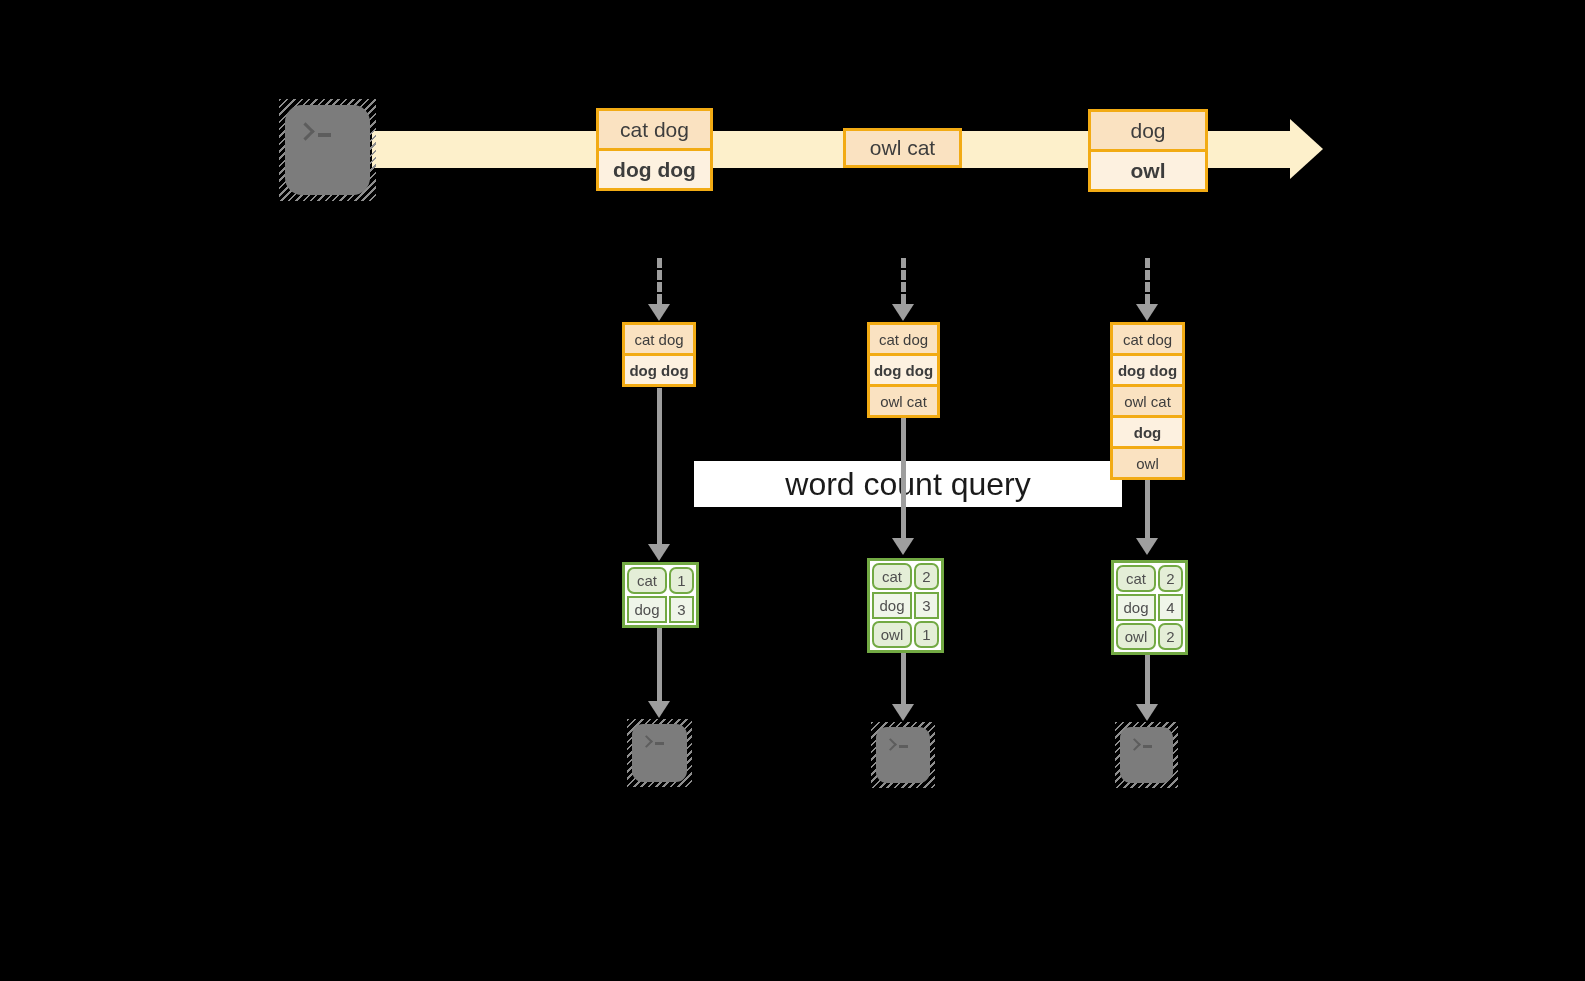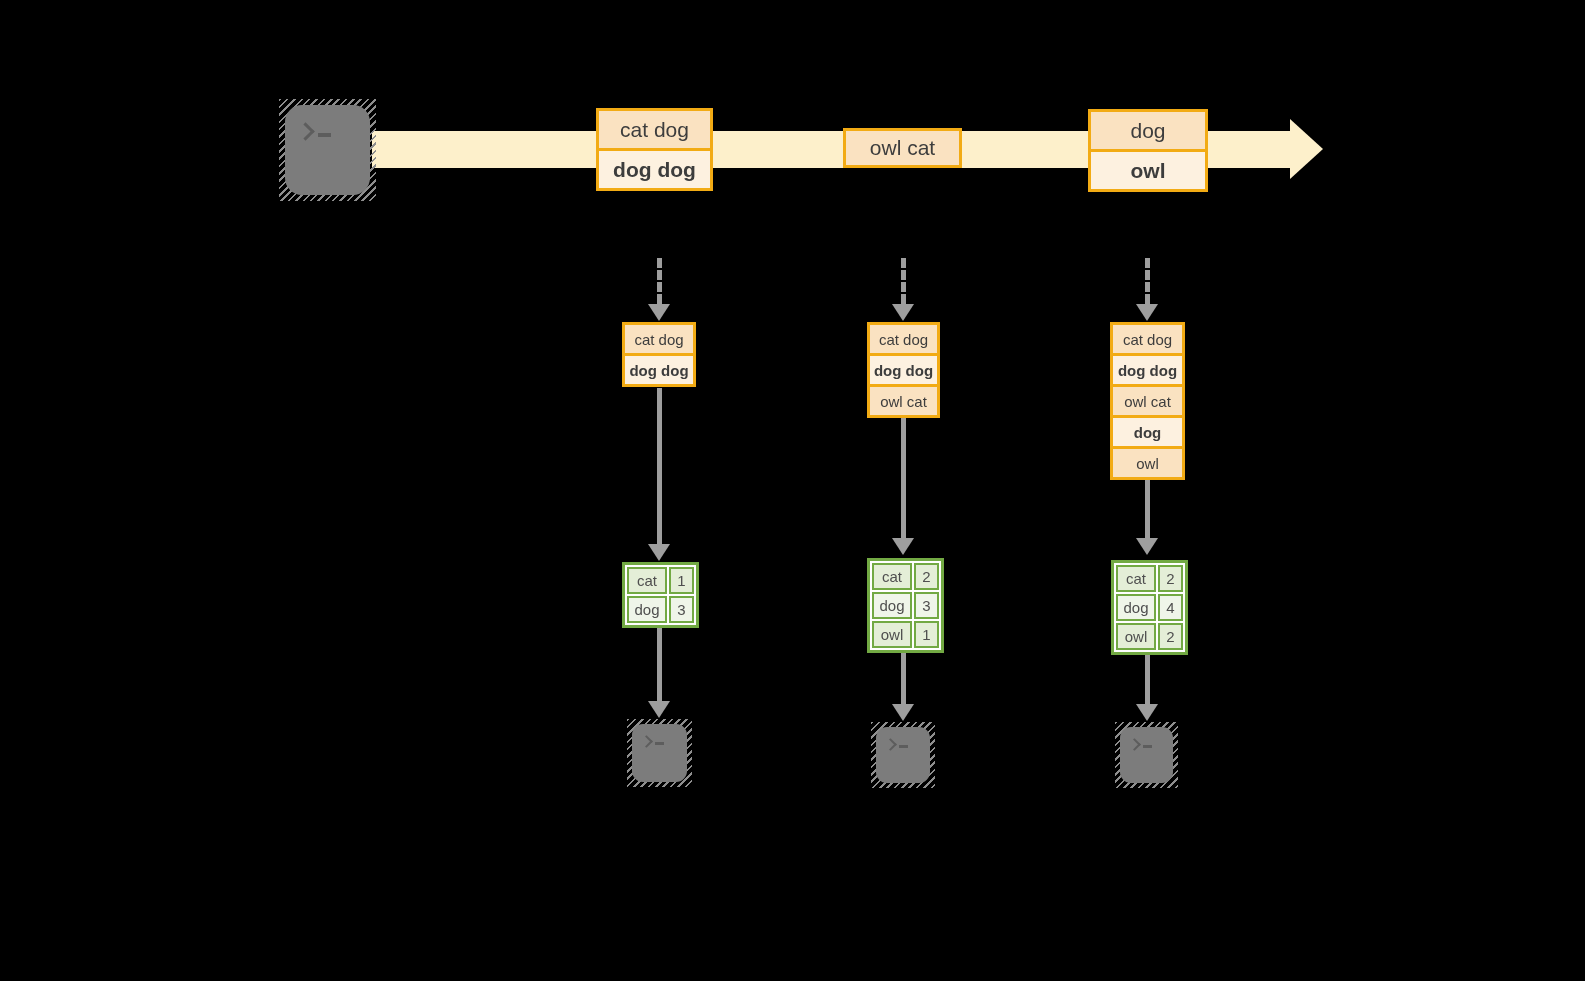--- a/index.html
+++ b/index.html
@@ -43,21 +43,21 @@
   .query-label{position:absolute;left:694px;top:461px;width:428px;height:46px;background:#ffffff;
     display:flex;align-items:center;justify-content:center;font-size:32px;color:#1a1a1a;}
   
   .gtable{position:absolute;background:#ffffff;border:3px solid var(--green);padding:2px;
     display:flex;flex-direction:column;gap:2px;box-sizing:border-box;width:77px;}
   .grow{display:flex;gap:2px;}
   .gcell{border:2px solid var(--green);display:flex;align-items:center;justify-content:center;
     font-size:15px;color:var(--tabletext);box-sizing:border-box;height:27px;}
   .gw{width:40px;}
   .gn{flex:1;}
-  .ra .gcell{background:var(--cell-a);}
+  .ra .gcell{background:var(--cell-a);border-radius:7px;}
   .rb .gcell{background:var(--cell-b);}
   
   .term{position:absolute;background:repeating-linear-gradient(135deg,#8e8e8e 0 1.8px,transparent 1.8px 5.2px);}
   .term-inner{position:absolute;background:var(--termgray);}
   .term-big .term-inner{inset:6px;border-radius:17px;}
   .term-sm .term-inner{inset:5px;border-radius:11px;}
   .glyph{position:absolute;display:flex;align-items:flex-end;}
   .term-big .glyph{left:14px;top:20px;gap:6px;}
   .term-sm .glyph{left:10px;top:13px;gap:4px;}
   .chev{display:inline-block;border-style:solid;border-color:#5d5d5d;border-width:0;
@@ -97,20 +97,23 @@
     <div class="orow fill-b">owl</div>
   </div>
 
   <div class="dash" style="left:657px;top:258px;"></div>
   <div class="head-down" style="left:648px;top:304px;"></div>
   <div class="dash" style="left:901px;top:258px;"></div>
   <div class="head-down" style="left:892px;top:304px;"></div>
   <div class="dash" style="left:1145px;top:258px;"></div>
   <div class="head-down" style="left:1136px;top:304px;"></div>
 
+  <div class="query-label">
+    <span>word count query</span>
+  </div>
 
   <div class="obox small" style="left:622px;top:322px;width:74px;">
     <div class="orow fill-a">cat dog</div>
     <div class="orow fill-b">dog dog</div>
   </div>
   <div class="obox small" style="left:867px;top:322px;width:73px;">
     <div class="orow fill-a">cat dog</div>
     <div class="orow fill-b">dog dog</div>
     <div class="orow fill-a">owl cat</div>
   </div>

